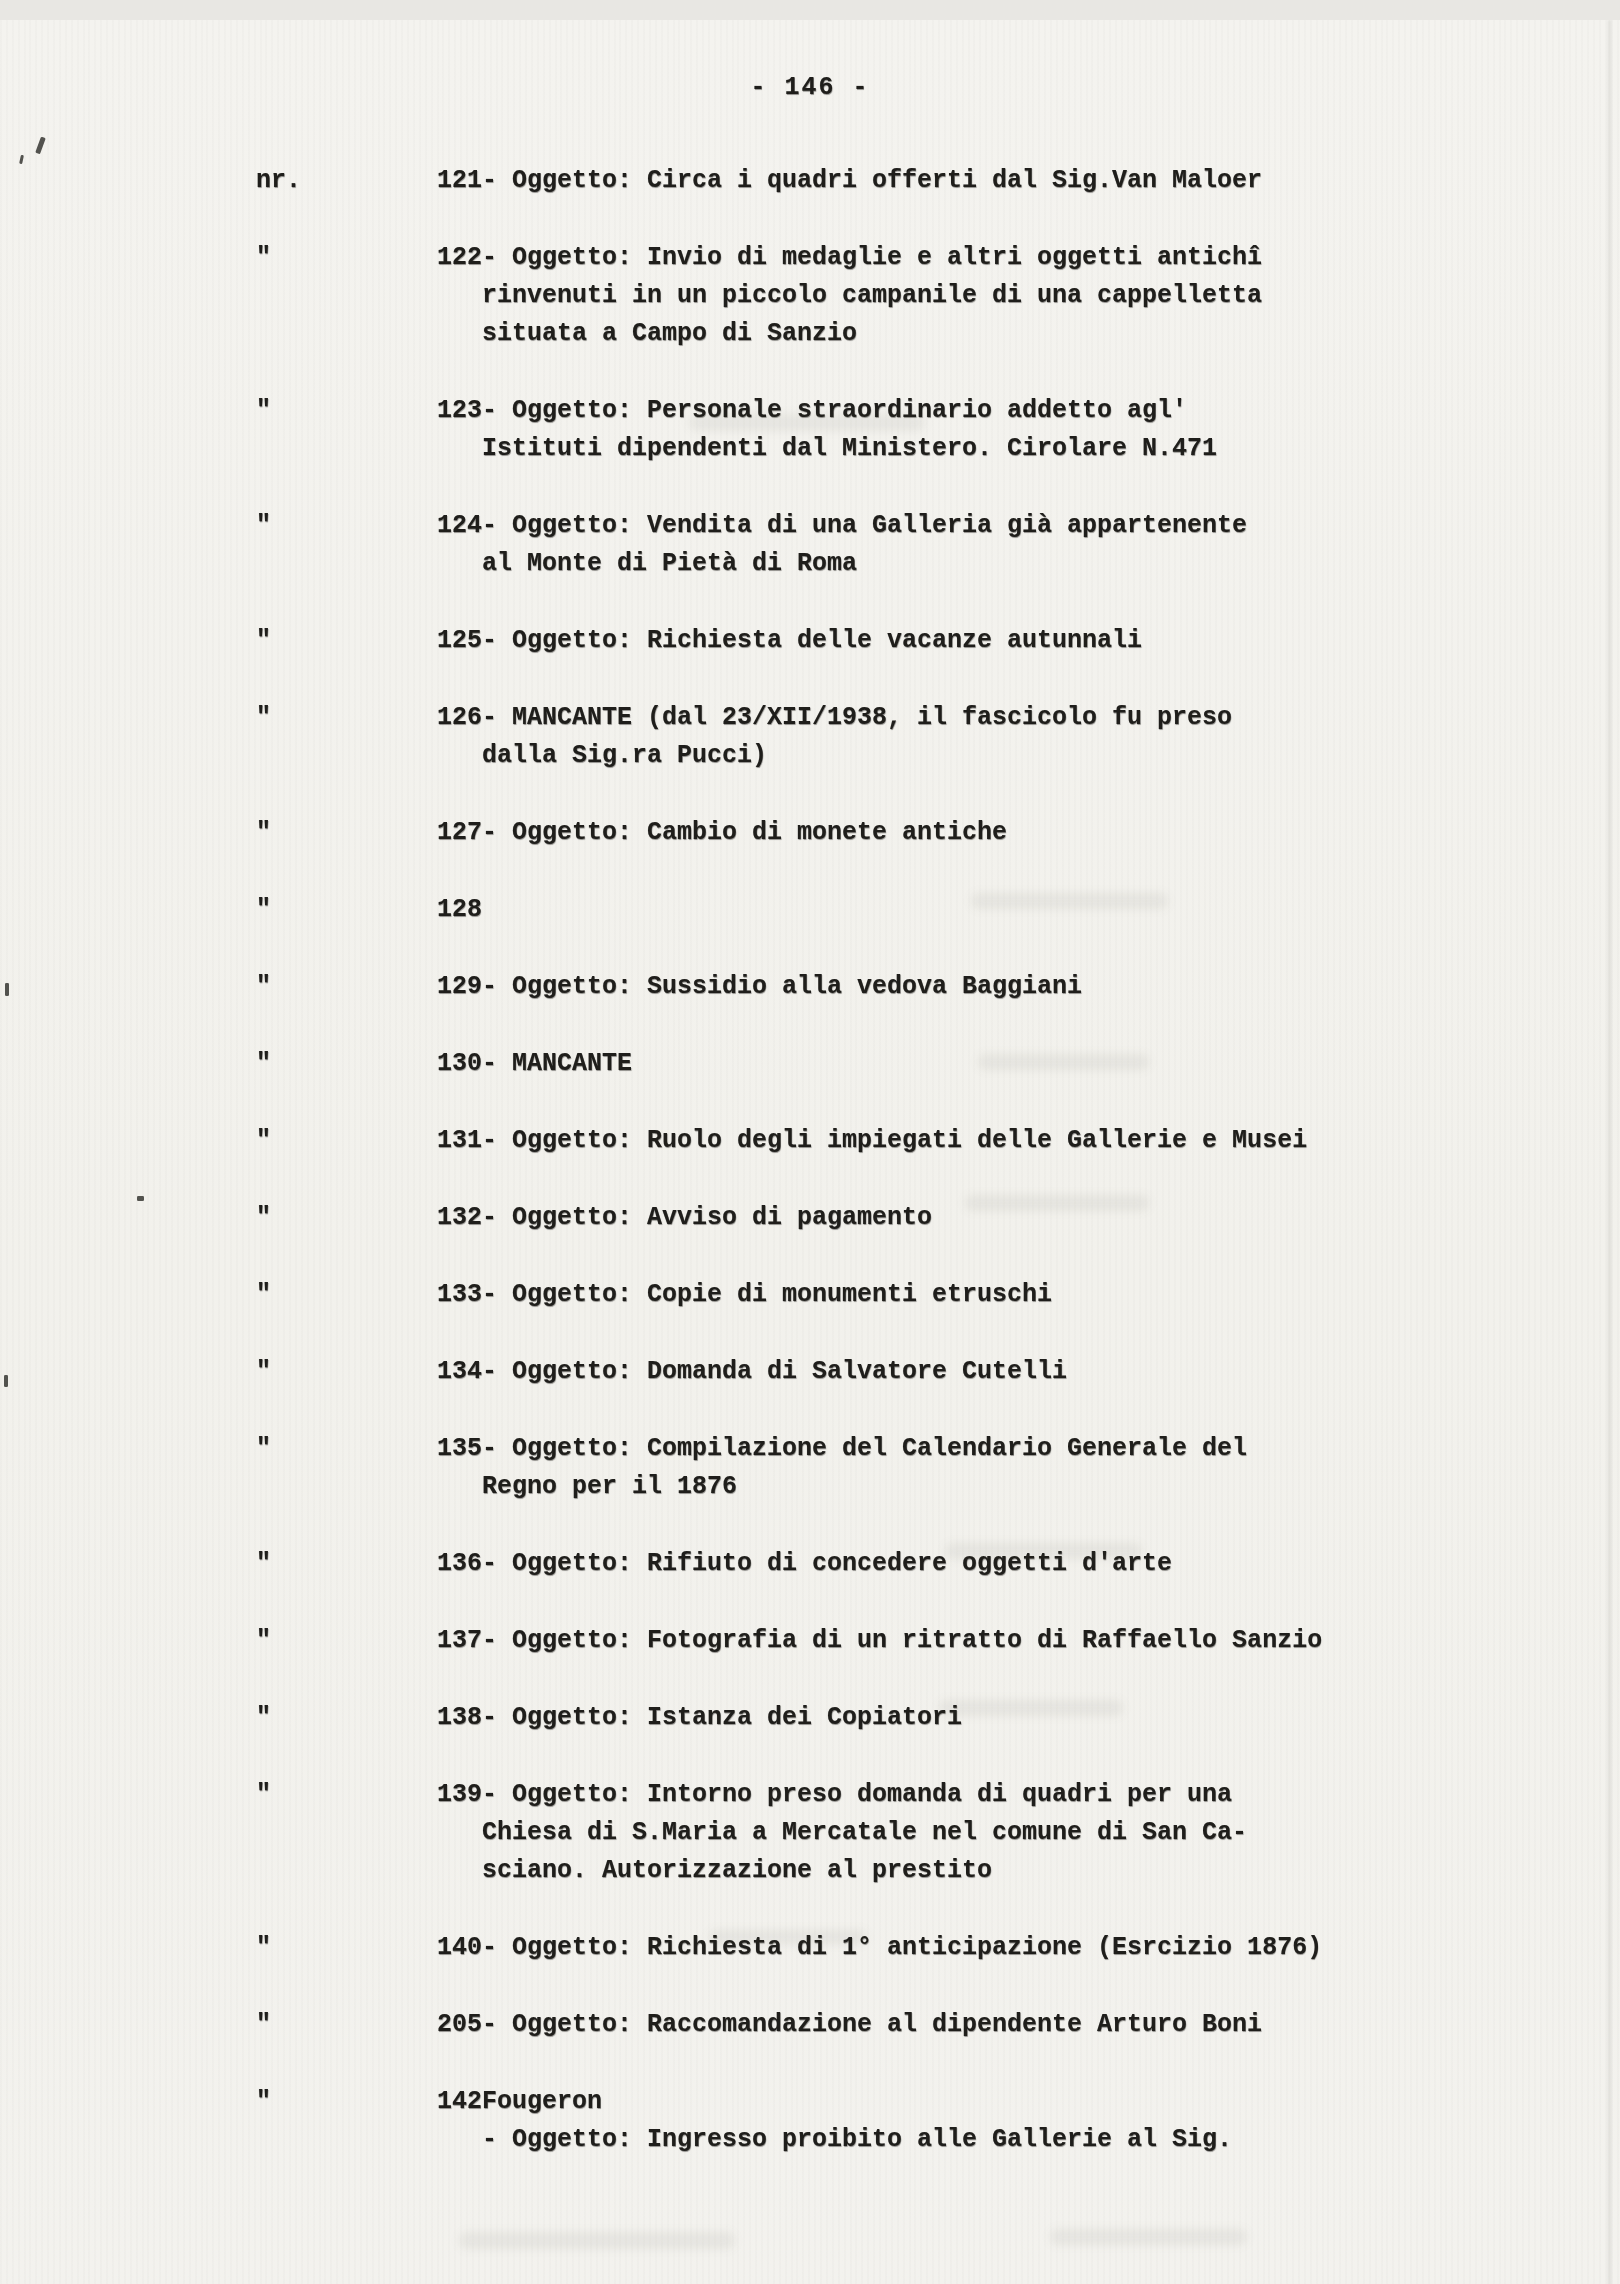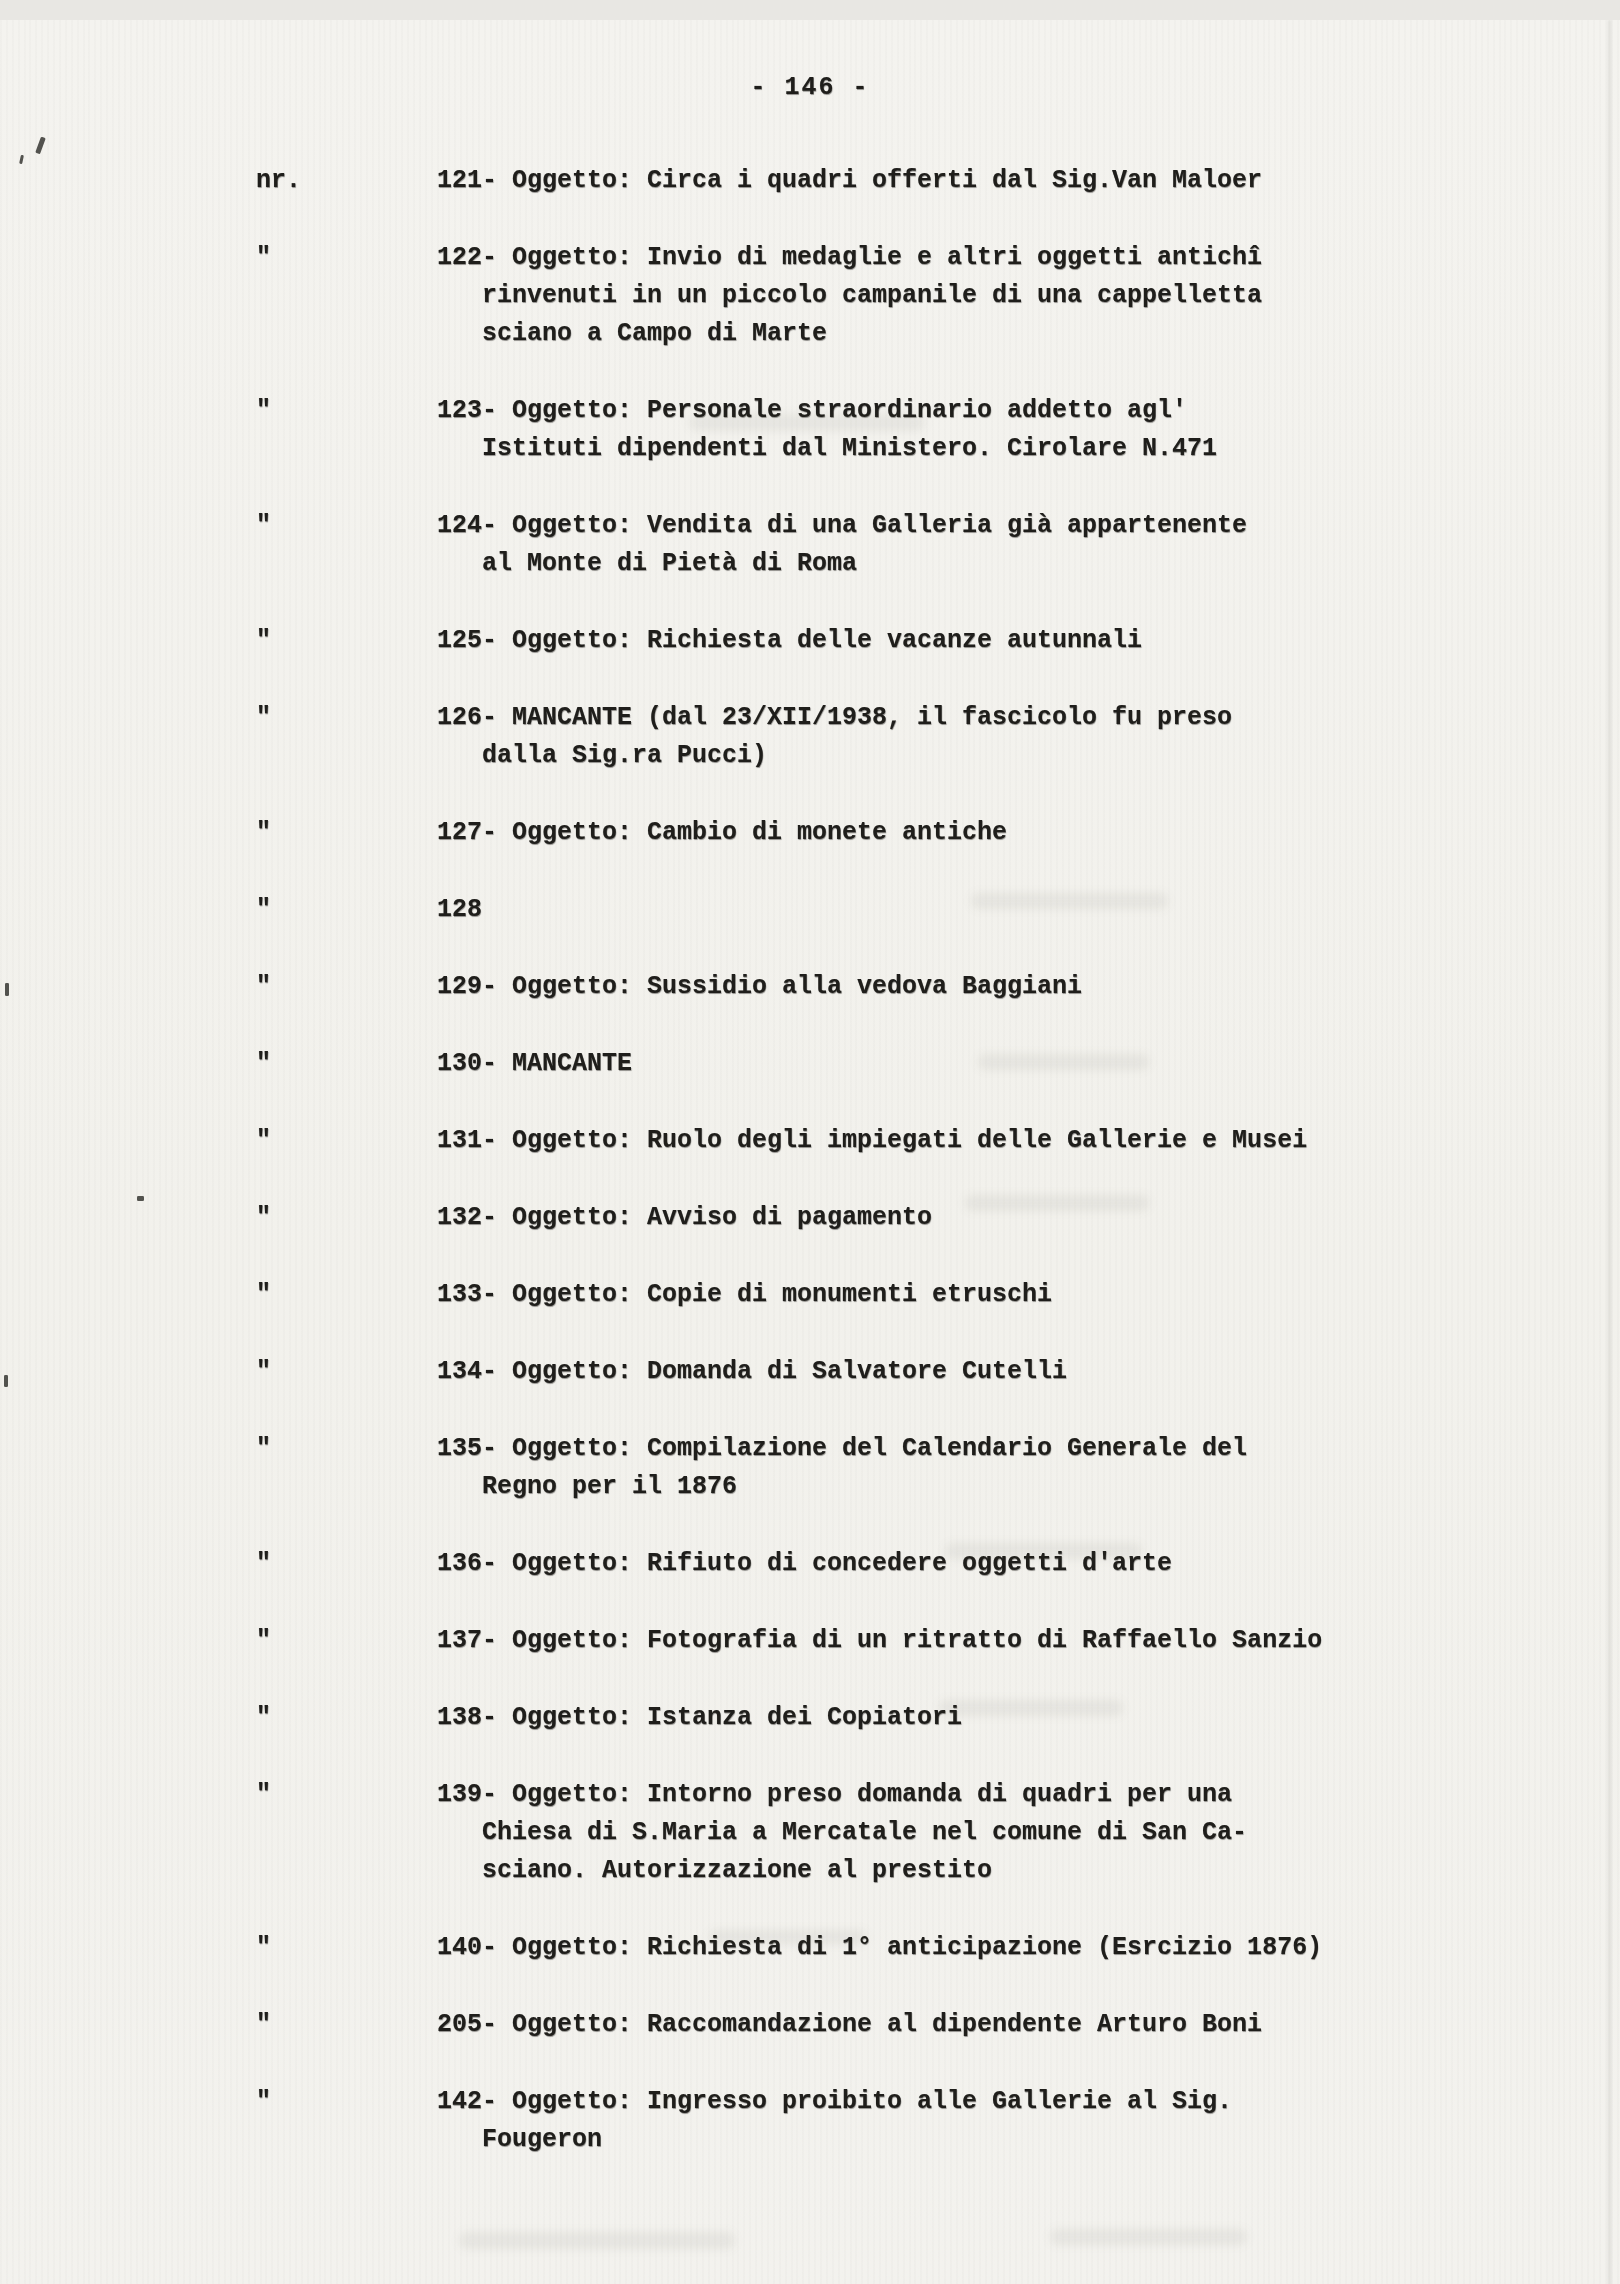--- a/index.html
+++ b/index.html
@@ -73,21 +73,21 @@
         <div class="text">
           <div class="line">- Oggetto: Circa i quadri offerti dal Sig.Van Maloer</div>
         </div>
       </div>
       <div class="entry">
         <div class="prefix">"</div>
         <div class="num">122</div>
         <div class="text">
           <div class="line">- Oggetto: Invio di medaglie e altri oggetti antichî</div>
           <div class="line">rinvenuti in un piccolo campanile di una cappelletta</div>
-          <div class="line">sciano a Campo di Marte</div>
+          <div class="line">situata a Campo di Sanzio</div>
         </div>
       </div>
       <div class="entry">
         <div class="prefix">"</div>
         <div class="num">123</div>
         <div class="text">
           <div class="line">- Oggetto: Personale straordinario addetto agl'</div>
           <div class="line">Istituti dipendenti dal Ministero. Cirolare N.471</div>
         </div>
       </div>
@@ -216,22 +216,22 @@
         <div class="prefix">"</div>
         <div class="num">205</div>
         <div class="text">
           <div class="line">- Oggetto: Raccomandazione al dipendente Arturo Boni</div>
         </div>
       </div>
       <div class="entry">
         <div class="prefix">"</div>
         <div class="num">142</div>
         <div class="text">
+          <div class="line">Fougeron</div>
           <div class="line">- Oggetto: Ingresso proibito alle Gallerie al Sig.</div>
-          <div class="line">Fougeron</div>
         </div>
       </div>
     </div>
 
   <div class="smudge" style="left:689px; top:394px;  width:236px; height:17px;"></div>
   <div class="smudge" style="left:971px; top:873px; width:197px; height:15.8px;"></div>
   <div class="smudge" style="left:978px; top:1034px; width:171px; height:15.8px;"></div>
   <div class="smudge" style="left:965px; top:1175px; width:184px; height:15.8px;"></div>
   <div class="smudge" style="left:945px; top:1523px; width:197px; height:15.8px;"></div>
   <div class="smudge" style="left:939px; top:1680px; width:184px; height:15.8px;"></div>

